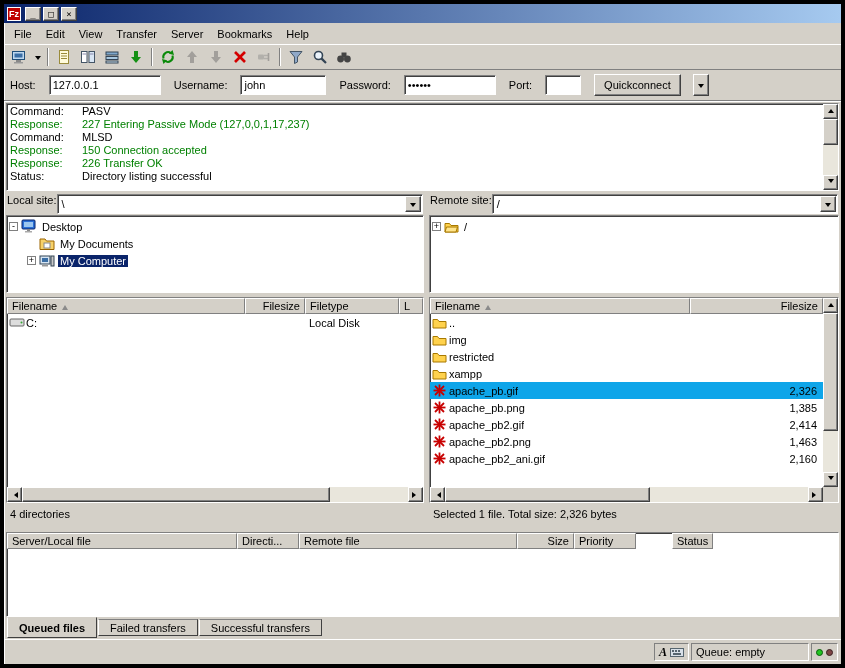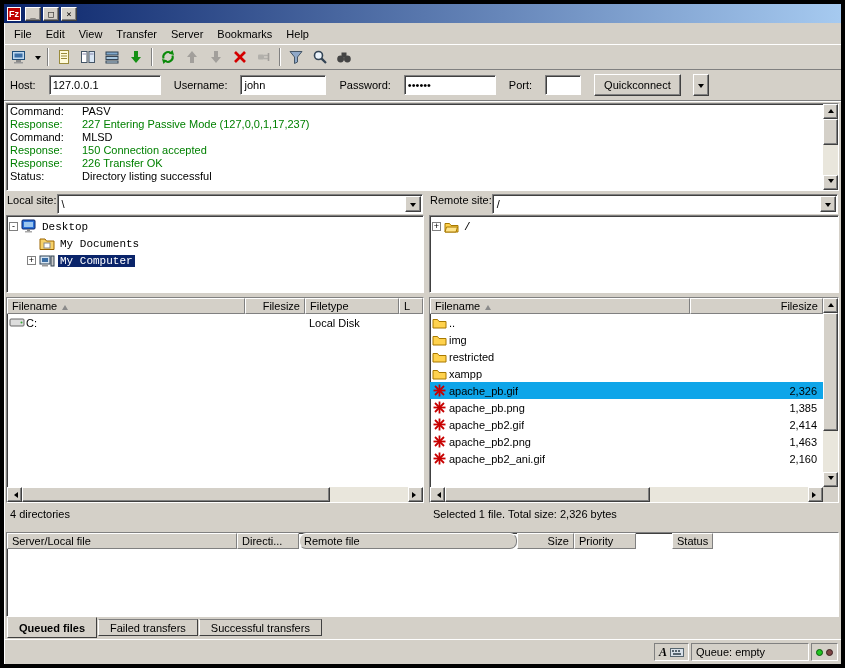--- a/index.html
+++ b/index.html
@@ -68,21 +68,21 @@
   .pane.right{flex:1;}
   .site-row{flex:0 0 22px;display:flex;align-items:flex-start;padding:1px 1px;}
   .combo{flex:1;height:20px;background:#fff;display:flex;align-items:center;}
   .combo-value{flex:1;padding:0 4px;white-space:nowrap;overflow:hidden;}
   .combo-btn{flex:0 0 16px;height:16px;margin:1px;display:flex;align-items:center;justify-content:center;padding:0;}
   .treebox{flex:0 0 78px;background:#fff;padding:2px 2px;overflow:hidden;margin-bottom:4px;}
   .tree-row{height:17px;display:flex;align-items:center;gap:3px;}
   .tree-row.child{padding-left:18px;}
   .noexp{padding-left:30px;}
   .expander{flex:0 0 9px;width:9px;height:9px;border:1px solid #808080;background:#fff;font-size:9px;line-height:7px;text-align:center;}
-  .tlabel{padding:0 2px;white-space:nowrap;font-family:Liberation Mono, monospace;}
+  .tlabel{padding:0 2px;white-space:nowrap;}
   .sel-item{background:#0A246A;color:#fff;}
 
   
   .listbox{flex:1;background:#fff;display:grid;overflow:hidden;}
   .listbox.local{grid-template-columns:1fr;grid-template-rows:1fr 15px;}
   .listbox.remote{grid-template-columns:1fr 15px;grid-template-rows:1fr 15px;}
   .l-content{display:flex;flex-direction:column;overflow:hidden;min-width:0;}
   .lheader{display:flex;height:16px;flex:0 0 16px;}
   .hcell{display:flex;align-items:center;padding:0 4px;white-space:nowrap;overflow:hidden;font-size:11px;}
   .hcell .sortarrow{width:0;height:0;border:3.5px solid transparent;border-bottom:5px solid #8A8A8A;margin-left:5px;}
@@ -101,21 +101,21 @@
   .rc1{flex:0 0 260px;} .rc2{flex:1;}
   .rrow-name{flex:0 0 260px;display:flex;align-items:center;min-width:0;}
   .rrow-size{flex:1;text-align:right;padding-right:6px;}
 
   .pane-status{flex:0 0 22px;display:flex;align-items:center;padding:0 4px;}
 
   
   .hsplit{flex:0 0 7px;}
   .queue{flex:1;margin:0 2px;background:#fff;display:flex;flex-direction:row;overflow:hidden;}
   .qheader{display:flex;height:16px;flex:0 0 16px;}
-  .qc1{flex:0 0 230px;} .qc2{flex:0 0 62px;} .qc3{flex:0 0 218px;border-radius:7px;} .qc4{flex:0 0 57px;} .qc5{flex:0 0 62px;} .qc6{flex:1;margin-left:36px;}
+  .qc1{flex:0 0 230px;} .qc2{flex:0 0 62px;} .qc3{flex:0 0 218px;} .qc4{flex:0 0 57px;} .qc5{flex:0 0 62px;} .qc6{flex:1;margin-left:36px;}
   .qbody{flex:1;background:#fff;}
 
   
   .tabs{flex:0 0 22px;display:flex;align-items:flex-start;padding:0 3px;gap:1px;}
   .tab{display:flex;align-items:center;padding:0 11px;background:#D4D0C8;
     border:1px solid;border-color:#D4D0C8 #404040 #404040 #fff;height:20px;}
   .tab.active{font-weight:bold;height:21px;}
   .tab:not(.active){height:17px;margin-top:2px;border-top:1px solid #808080;}
 
   

